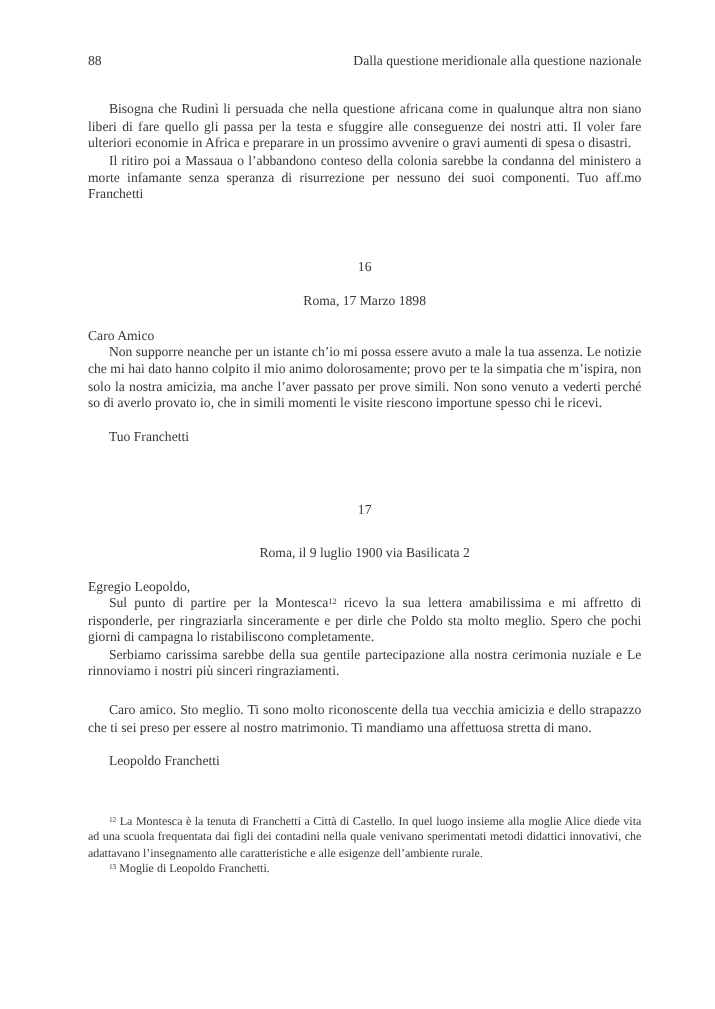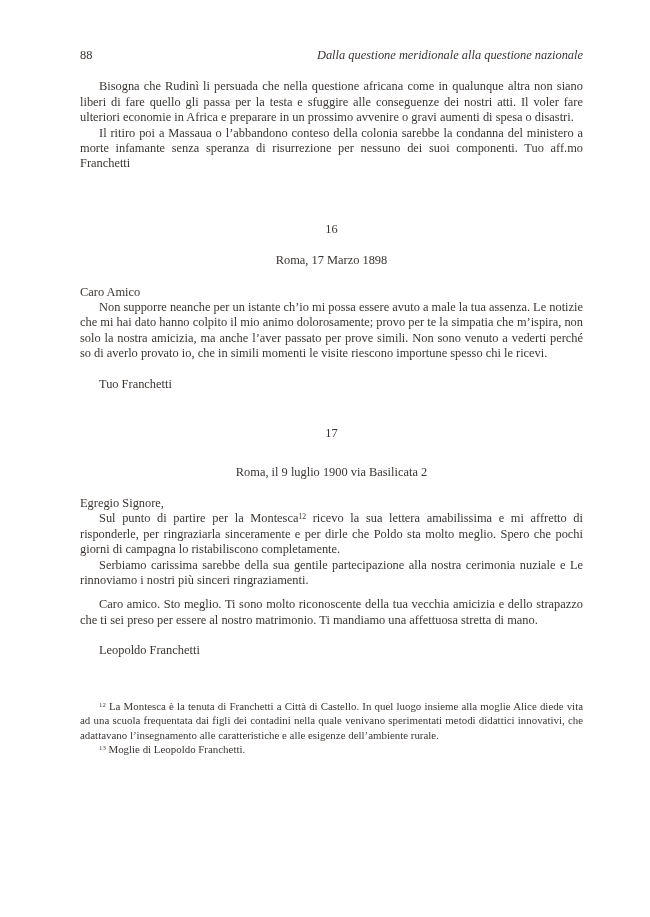--- a/index.html
+++ b/index.html
@@ -17,60 +17,59 @@
     font-family: "Liberation Serif", "DejaVu Serif", serif;
     font-size: 12.4px;
     line-height: 15.4px;
     padding: 48px 67px 0 80px;
     overflow: hidden;
   }
   .running-header {
     display: flex;
     justify-content: space-between;
     align-items: baseline;
-    margin-bottom: 16px;
+    margin-bottom: 29px;
     font-size: 12.4px;
   }
   .running-title {
-    font-style: italic;
   }
   .para {
     margin: 0;
     text-align: justify;
     text-indent: 19px;
   }
   .letter-number {
     text-align: center;
     text-indent: 0;
     margin: 0;
   }
   .letter-number.ln-16 {
     margin-top: 50px;
     margin-bottom: 11px;
   }
   .letter-number.ln-17 {
-    margin-top: 34px;
+    margin-top: 51px;
     margin-bottom: 23px;
   }
   .letter-date {
     text-align: center;
     text-indent: 0;
     margin: 16px;
   }
   .salutation {
     margin: 0;
     text-indent: 0;
     text-align: left;
   }
   .signature {
     text-align: left;
     margin-top: 15px;
   }
   .gap-above {
-    margin-top: 9px;
+    margin-top: 20px;
   }
   sup {
     font-size: 0.62em;
     vertical-align: baseline;
     position: relative;
     top: -0.45em;
     line-height: 0;
   }
   .footnotes {
     margin-top: 40px;
@@ -102,21 +101,21 @@
     <p class="letter-number ln-16">16</p>
     <p class="letter-date">Roma, 17 Marzo 1898</p>
     <p class="salutation">Caro Amico</p>
     <p class="para">Non supporre neanche per un istante ch’io mi possa essere avuto a male la tua assenza. Le notizie che mi hai dato hanno colpito il mio animo dolorosamente; provo per te la simpatia che m’ispira, non solo la nostra amicizia, ma anche l’aver passato per prove simili. Non sono venuto a vederti perché so di averlo provato io, che in simili momenti le visite riescono importune spesso chi le ricevi.</p>
     <p class="para signature">Tuo Franchetti</p>
   </div>
 
   <div>
     <p class="letter-number ln-17">17</p>
     <p class="letter-date">Roma, il 9 luglio 1900 via Basilicata 2</p>
-    <p class="salutation">Egregio Signore,</p>
+    <p class="salutation">Egregio Leopoldo,</p>
     <p class="para"><span>Sul punto di partire per la Montesca</span><sup>12</sup><span> ricevo la sua lettera amabilissima e mi affretto di risponderle, per ringraziarla sinceramente e per dirle che Poldo sta molto meglio. Spero che pochi giorni di campagna lo ristabiliscono completamente.</span></p>
     <p class="para">Serbiamo carissima sarebbe della sua gentile partecipazione alla nostra cerimonia nuziale e Le rinnoviamo i nostri più sinceri ringraziamenti.</p>
     <p class="para gap-above">Caro amico. Sto meglio. Ti sono molto riconoscente della tua vecchia amicizia e dello strapazzo che ti sei preso per essere al nostro matrimonio. Ti mandiamo una affettuosa stretta di mano.</p>
     <p class="para signature">Leopoldo Franchetti</p>
   </div>
 
   <div class="footnotes">
     <p class="footnote"><sup>12</sup><span> La Montesca è la tenuta di Franchetti a Città di Castello. In quel luogo insieme alla moglie Alice diede vita ad una scuola frequentata dai figli dei contadini nella quale venivano sperimentati metodi didattici innovativi, che adattavano l’insegnamento alle caratteristiche e alle esigenze dell’ambiente rurale.</span></p>
     <p class="footnote"><sup>13</sup><span> Moglie di Leopoldo Franchetti.</span></p>
   </div>

